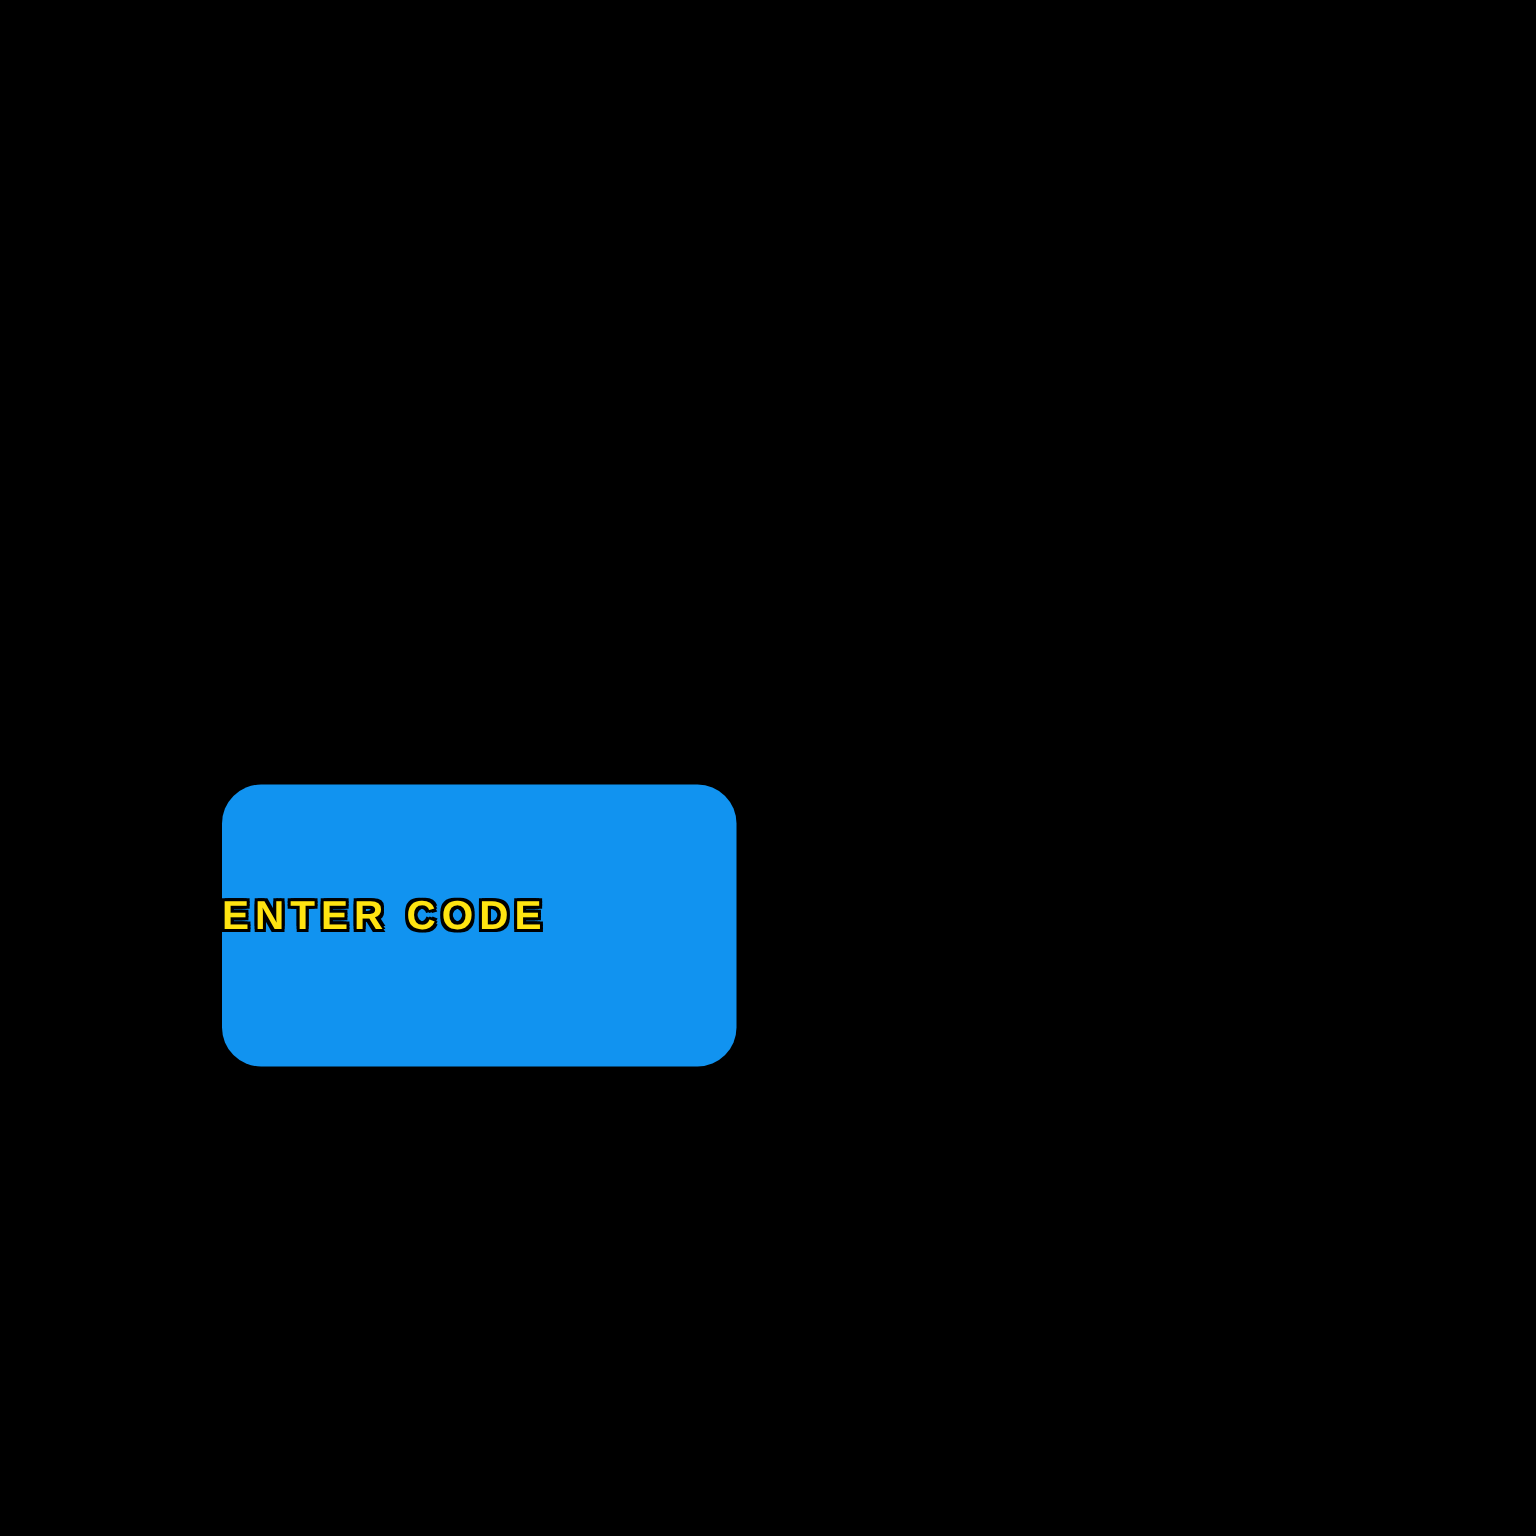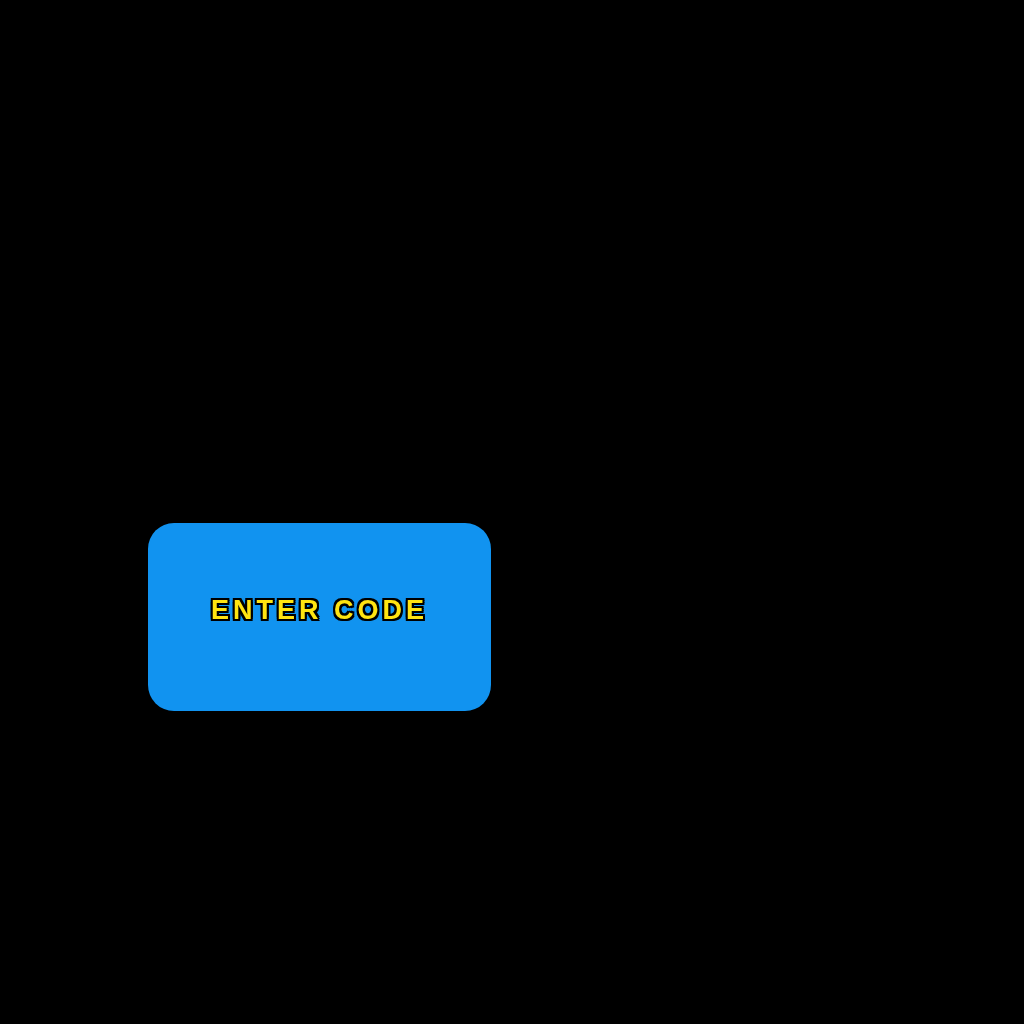--- a/index.html
+++ b/index.html
@@ -20,21 +20,21 @@
     left: 148px;
     top: 523px;
     width: 343px;
     height: 188px;
     background: #1193F0;
     border: none;
     border-radius: 26px;
     cursor: pointer;
     display: flex;
     align-items: center;
-    justify-content: center;
+    justify-content: flex-start;
     padding: 0;
   }
   .enter-code-label {
     display: block;
     transform: translateY(-7px);
     color: #FFE411;
     font-size: 27px;
     font-weight: bold;
     letter-spacing: 4px;
     white-space: nowrap;

